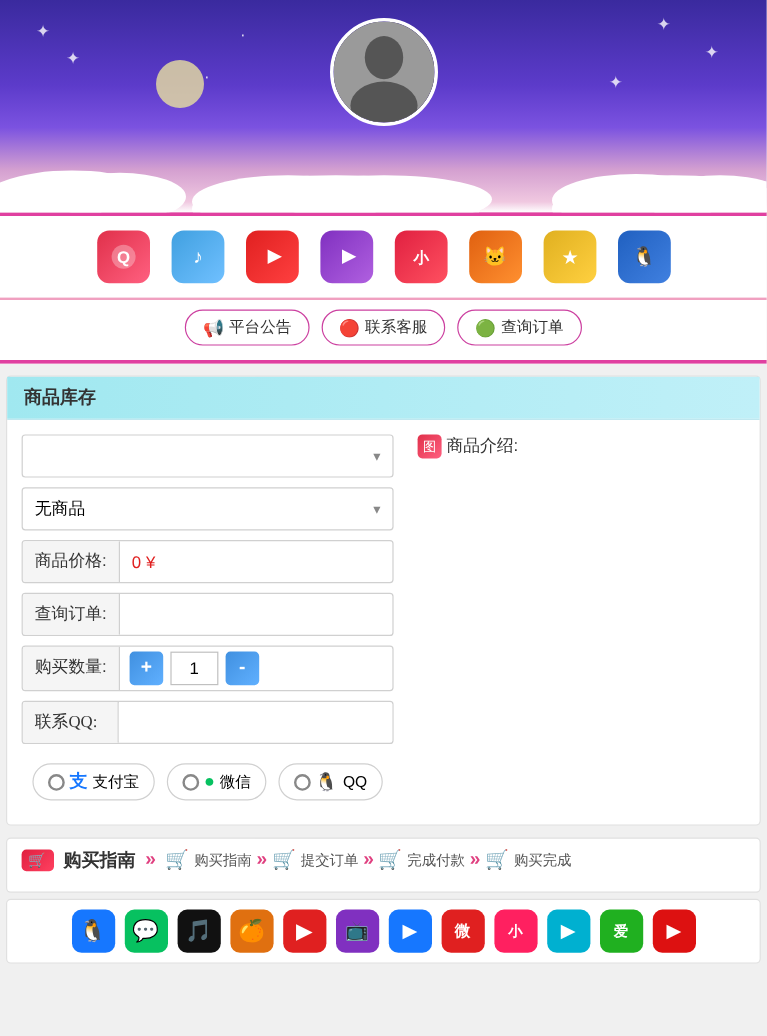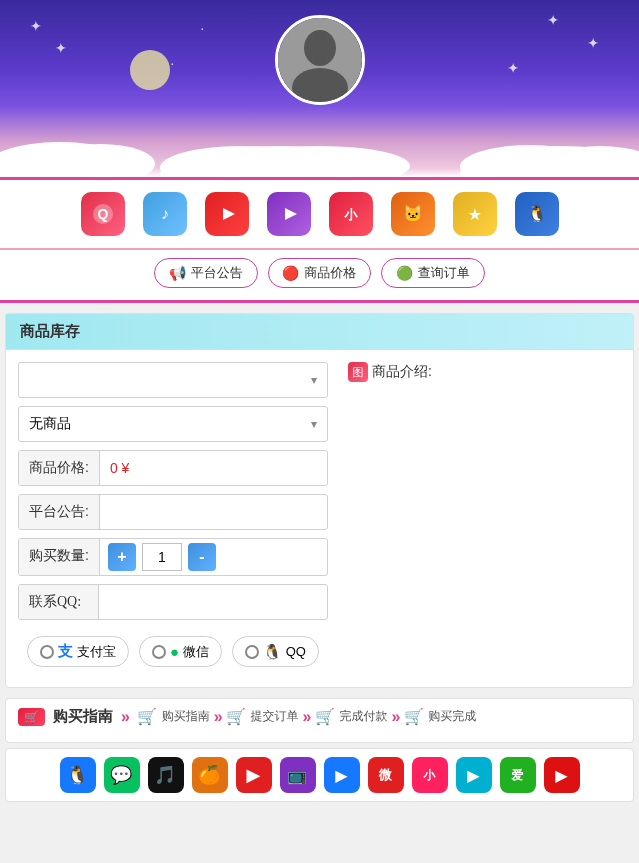--- a/index.html
+++ b/index.html
@@ -488,21 +488,21 @@
   </div>
 </div>
 
 <div class="action-buttons">
   <button class="action-btn">
     <span class="btn-icon btn-pink">📢</span>
     <span>平台公告</span>
   </button>
   <button class="action-btn">
     <span class="btn-icon btn-red">🔴</span>
-    <span>商品价格</span>
+    <span>联系客服</span>
   </button>
   <button class="action-btn">
     <span class="btn-icon btn-green">🟢</span>
     <span>查询订单</span>
   </button>
 </div>
 
 <div class="main-content">
   <div class="section-header">
     <span>商品库存</span>
@@ -520,21 +520,21 @@
         <span>无商品</span>
         <span class="dropdown-arrow">▾</span>
       </div>
 
       <div class="info-row">
         <span class="info-label">商品价格:</span>
         <span class="info-value">0 ¥</span>
       </div>
 
       <div class="info-row">
-        <span class="info-label">平台公告:</span>
+        <span class="info-label">查询订单:</span>
       </div>
 
       <div class="qty-row">
         <span class="qty-label">购买数量:</span>
         <div class="qty-controls">
           <button class="qty-btn">+</button>
           <input class="qty-input" type="text" value="1" style="">
           <button class="qty-btn">-</button>
         </div>
       </div>

